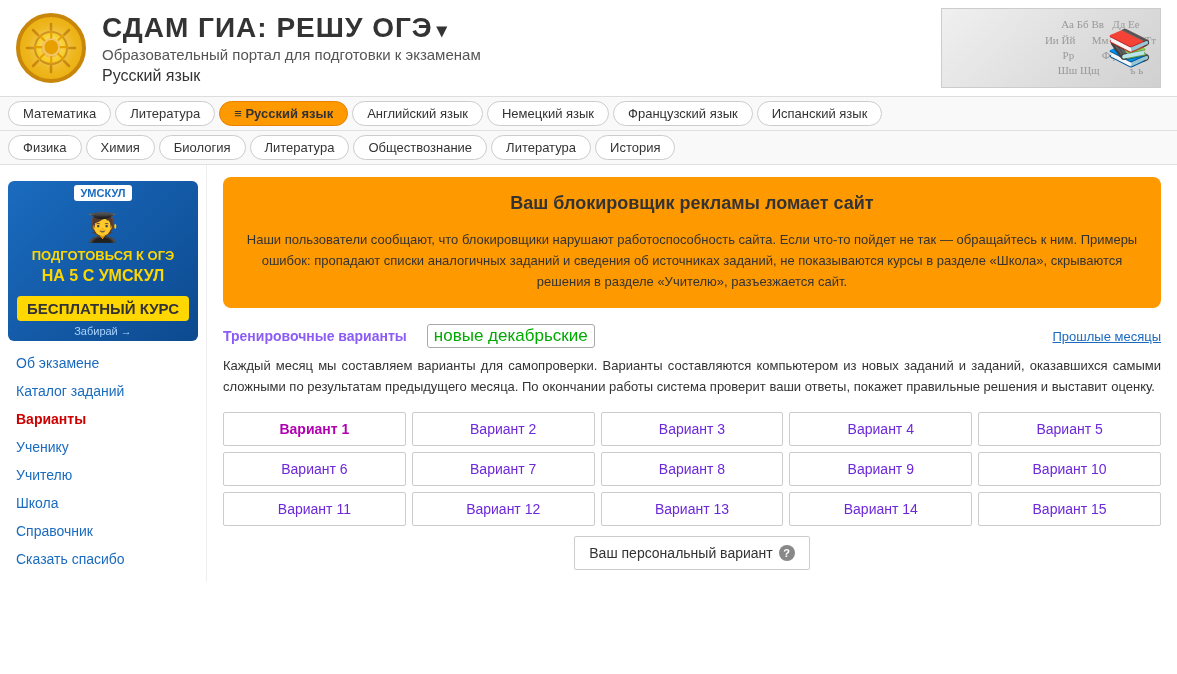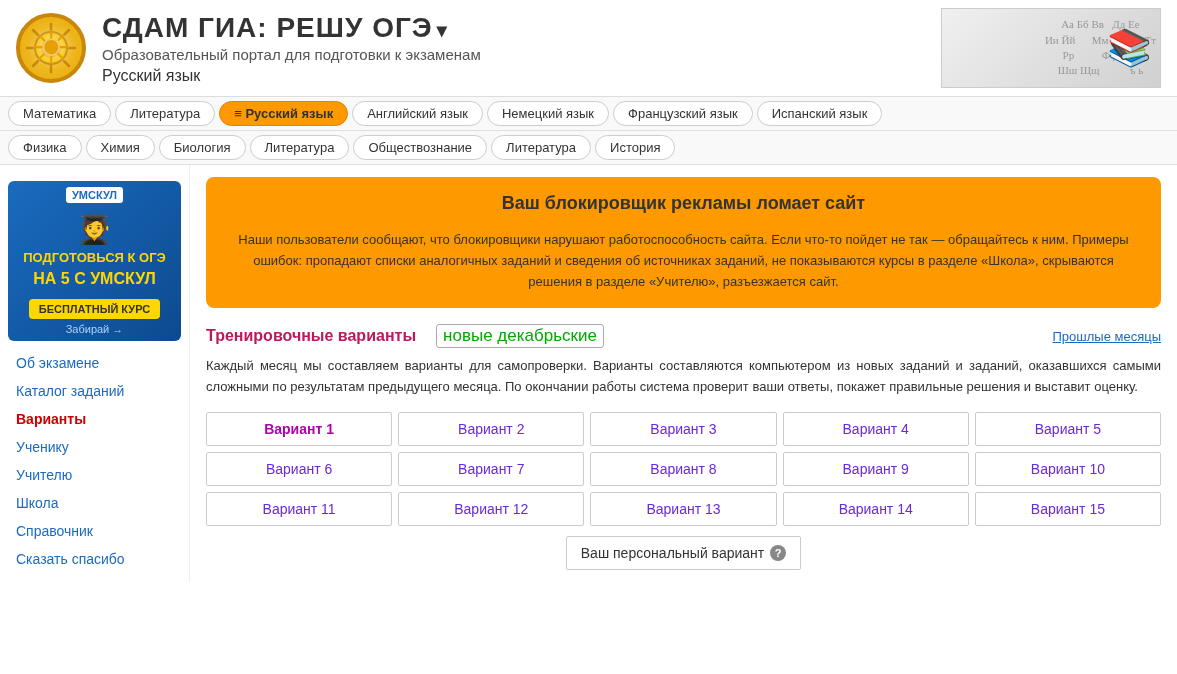--- a/index.html
+++ b/index.html
@@ -61,21 +61,21 @@
     .nav-item.active {
       background: #f90; border-color: #e88000; font-weight: bold;
     }
     .nav-item.active::before { content: '≡ '; }
 
     
     .main-layout { display: flex; }
 
     
     .sidebar {
-      width: 190px; flex-shrink: 0;
+      width: 207px; flex-shrink: 0;
       padding: 8px 0;
       border-right: 1px solid #eee;
     }
     .sidebar-banner {
       margin: 8px; border-radius: 6px; overflow: hidden;
       background: linear-gradient(135deg, #1a6bbf, #0d4a8f);
       height: 160px; display: flex; flex-direction: column;
       align-items: center; justify-content: center;
       color: #fff; text-align: center; padding: 8px;
       position: relative;
@@ -87,21 +87,21 @@
     }
     .sidebar-banner-title {
       font-size: 13px; font-weight: bold; color: #ffd700;
       line-height: 1.2; text-transform: uppercase;
     }
     .sidebar-banner-sub {
       font-size: 16px; font-weight: bold; color: #ffd700;
       margin: 4px 0;
     }
     .sidebar-banner-btn {
-      background: #ffd700; color: #333; font-size: 11px;
+      background: #ffd700; color: #333; font-size: 15px;
       font-weight: bold; padding: 4px 10px; border-radius: 4px;
       margin-top: 7px; cursor: pointer;
     }
     .sidebar-banner-link {
       font-size: 11px; color: #aad4ff; margin-top: 4px;
     }
     .sidebar-girl {
       font-size: 28px; margin: 4px 0;
     }
     .sidebar-nav { margin-top: 8px; }
@@ -121,21 +121,21 @@
       color: #333;
     }
     .ad-title { font-size: 18px; font-weight: bold; text-align: center; margin-bottom: 16px; }
     .ad-text { font-size: 13px; line-height: 1.6; text-align: center; }
 
     
     .variants-header {
       display: flex; align-items: baseline; margin-bottom: 8px;
     }
     .variants-title {
-      font-size: 16px; font-weight: bold; color: #be185d;
+      font-size: 14px; font-weight: bold; color: #8b5cf6;
     }
     .variants-badge {
       background: #fff; border: 1px solid #aaa;
       font-size: 17px; color: #0a0; padding: 1px 6px;
       border-radius: 3px; margin-left: 20px;
     }
     .variants-past {
       margin-left: auto; font-size: 13px; color: #1a6bbf;
       cursor: pointer; text-decoration: underline;
     }

